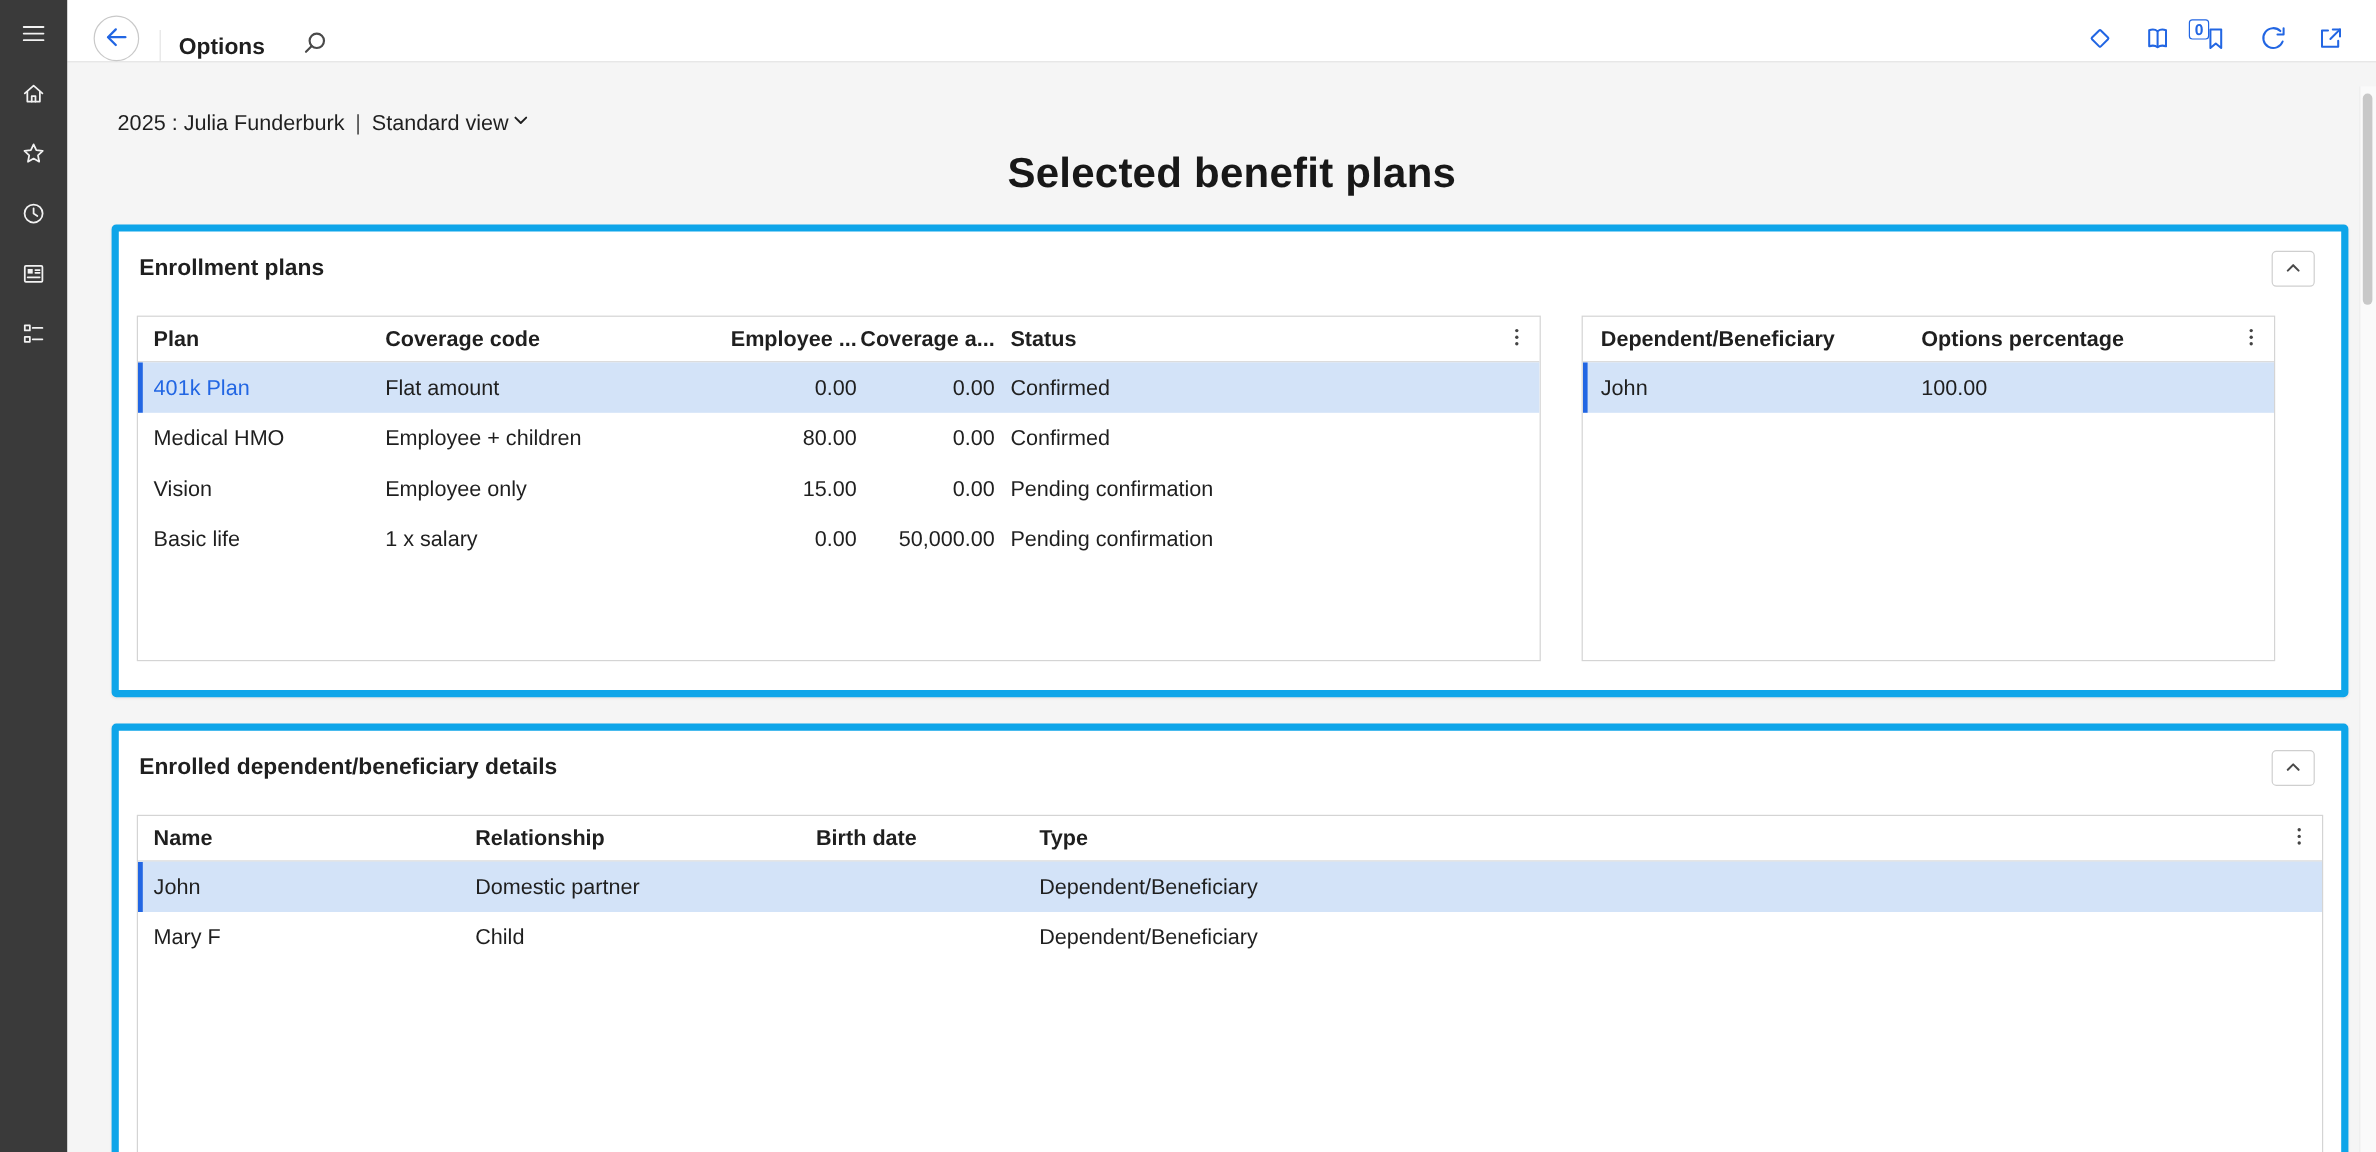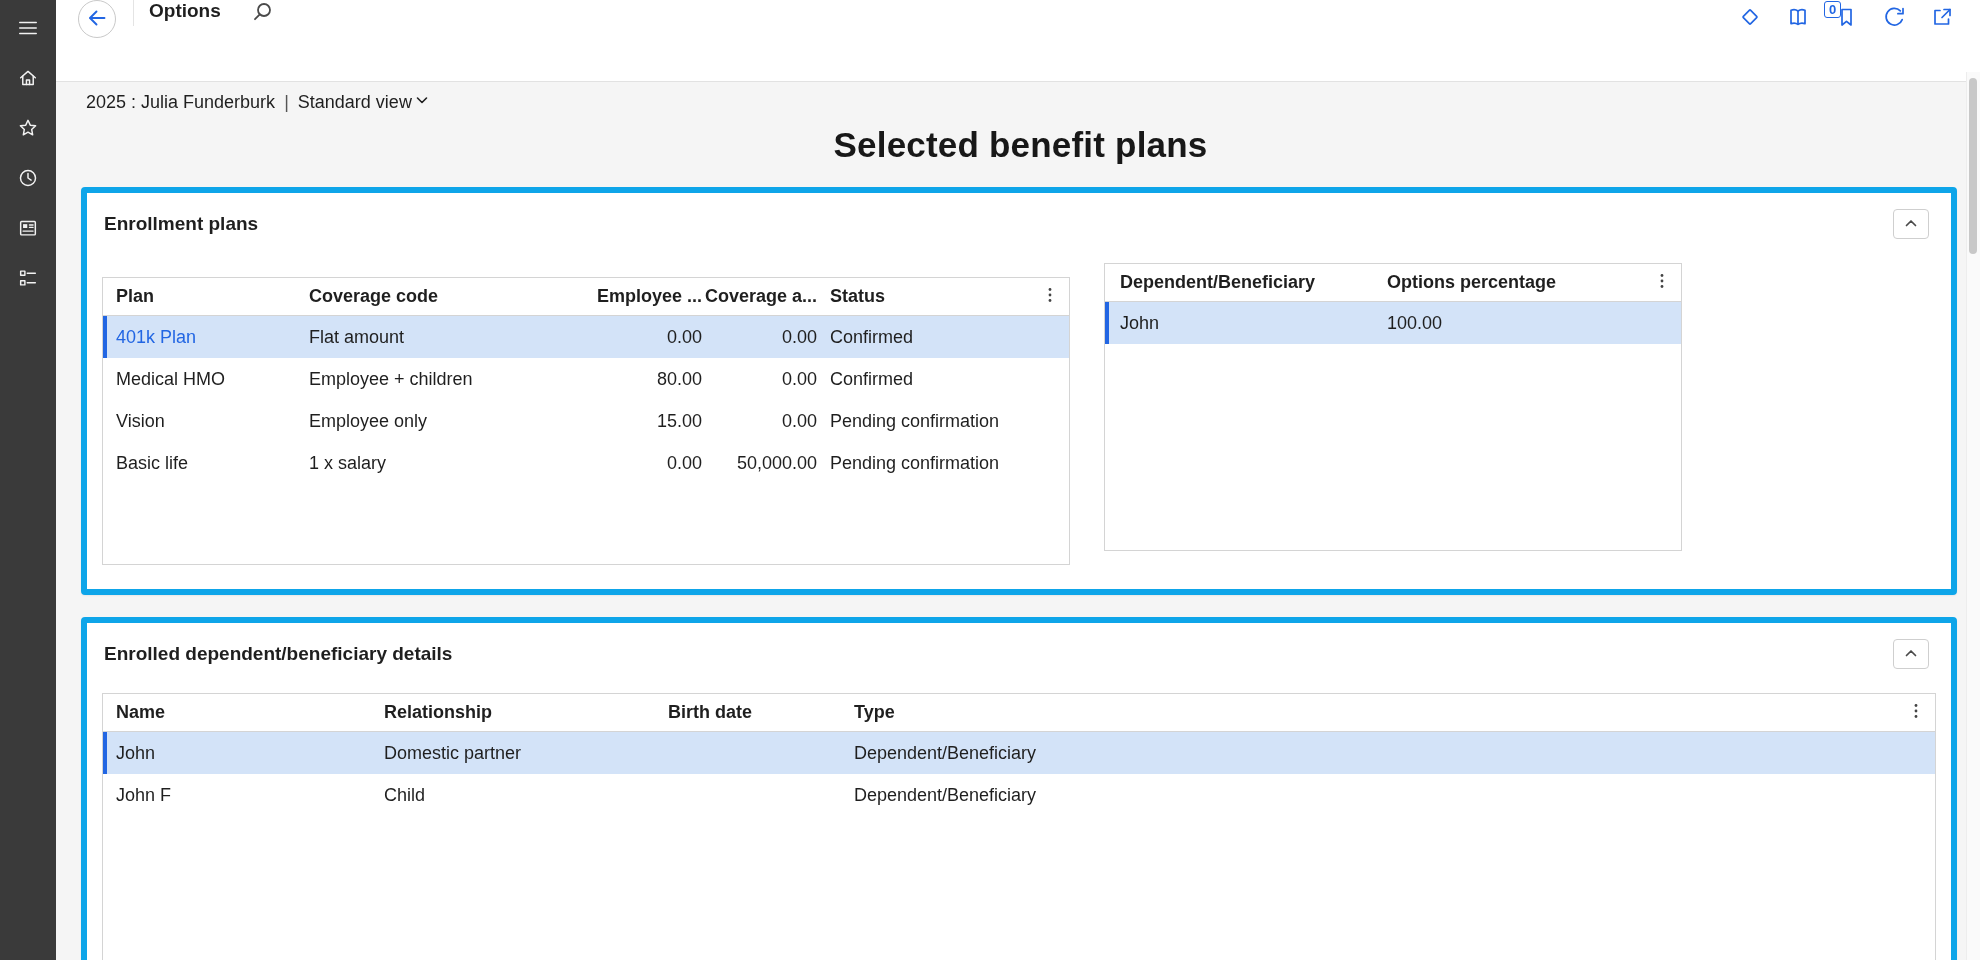--- a/index.html
+++ b/index.html
@@ -12,45 +12,45 @@
     font-size:18px;
   }
   button { font-family:inherit; }
 
   
   .sidebar{position:absolute;left:0;top:0;bottom:0;width:56px;background:#3a3a3a;display:flex;flex-direction:column;align-items:center;padding-top:4px;z-index:10;}
   .side-btn{width:56px;height:50px;display:flex;align-items:center;justify-content:center;background:none;border:none;cursor:pointer;}
   .side-btn svg{stroke:#f2f2f2;fill:none;stroke-width:1.6;stroke-linecap:round;stroke-linejoin:round;}
 
   
-  .topbar{position:absolute;left:56px;right:0;top:0;height:82px;background:#fff;border-bottom:1px solid #e2e2e2;display:flex;align-items:flex-start;z-index:9;}
+  .topbar{position:absolute;left:56px;right:0;top:0;height:52px;background:#fff;border-bottom:1px solid #e2e2e2;display:flex;align-items:flex-end;z-index:9;}
   .back-btn{margin-left:22px;width:38px;height:38px;border-radius:50%;border:1.5px solid #c9c9c9;background:#fff;display:flex;align-items:center;justify-content:center;cursor:pointer;flex:0 0 auto;}
   .tb-sep{width:1px;height:26px;background:#e4e4e4;margin:0 15px 0 17px;}
   .options-label{font-size:19px;font-weight:600;cursor:pointer;}
   .search-btn{margin-left:30px;background:none;border:none;cursor:pointer;display:flex;align-items:center;}
   .tb-right{margin-left:auto;display:flex;align-items:center;gap:12px;margin-right:20px;}
   .tb-icon-btn{width:36px;height:36px;display:flex;align-items:center;justify-content:center;background:none;border:none;cursor:pointer;position:relative;}
   .count-badge{position:absolute;top:1px;left:-4px;background:#fff;border:1.6px solid #2266E3;color:#2266E3;font-size:13px;font-weight:700;line-height:1;padding:1px 4px;border-radius:3px;}
 
   
-  .content{position:absolute;left:56px;top:72px;right:0;bottom:0;padding:20px 23px 0 25px;overflow:hidden;}
+  .content{position:absolute;left:56px;top:72px;right:0;bottom:0;padding:20px 23px 0 37px;overflow:hidden;}
   .breadcrumb{display:flex;align-items:center;gap:9px;font-size:18px;padding-left:5px;}
   .bc-sep{color:#555;}
   .view-selector{display:flex;align-items:center;gap:2px;cursor:pointer;}
   .page-title{font-size:35px;font-weight:700;margin:12px 0 0 3px;letter-spacing:0.2px;color:#181818;text-align:center;}
 
   .card{background:#fff;border:6px solid #0ea5e9;border-radius:4px;box-shadow:0 1px 2px rgba(0,0,0,0.06);margin-top:22px;}
   .card-header{height:62px;display:flex;align-items:center;padding:0 22px 0 17px;}
   .card-title{font-size:19px;font-weight:700;}
   .collapse-btn{margin-left:auto;width:36px;height:30px;border:1px solid #cfcfcf;border-radius:4px;background:#fff;display:flex;align-items:center;justify-content:center;cursor:pointer;}
   .card-body{padding:8px 15px 24px 15px;display:flex;gap:34px;}
   .card-body.details{padding-bottom:12px;}
 
   .grid{border:1px solid #d4d4d4;height:288px;background:#fff;overflow:hidden;}
-  .plans-grid{width:968px;flex:0 0 auto;margin-top:14px;}
+  .plans-grid{width:1170px;flex:0 0 auto;}
   .dep-grid{width:578px;flex:0 0 auto;}
   .details-grid{width:100%;}
 
   .g-head{display:flex;align-items:center;height:38px;border-bottom:1px solid #d4d4d4;font-weight:600;}
   .g-row{display:flex;align-items:center;height:42px;}
   .g-row.selected{background:#d3e3f8;box-shadow:inset 4px 0 0 #2266E3;}
   .cell{white-space:nowrap;overflow:hidden;text-overflow:ellipsis;}
   .c-plan{width:206px;padding-left:13px;}
   .c-code{width:270px;}
   .c-emp{width:123px;text-align:right;}
@@ -324,21 +324,21 @@
             </span>
           </button>
         </div>
         <div class="g-row selected">
           <div class="cell c-name">John</div>
           <div class="cell c-rel">Domestic partner</div>
           <div class="cell c-birth"></div>
           <div class="cell c-type">Dependent/Beneficiary</div>
         </div>
         <div class="g-row">
-          <div class="cell c-name">John F</div>
+          <div class="cell c-name">Mary F</div>
           <div class="cell c-rel">Child</div>
           <div class="cell c-birth"></div>
           <div class="cell c-type">Dependent/Beneficiary</div>
         </div>
       </div>
     </div>
   </section>
 
 </main>
 

